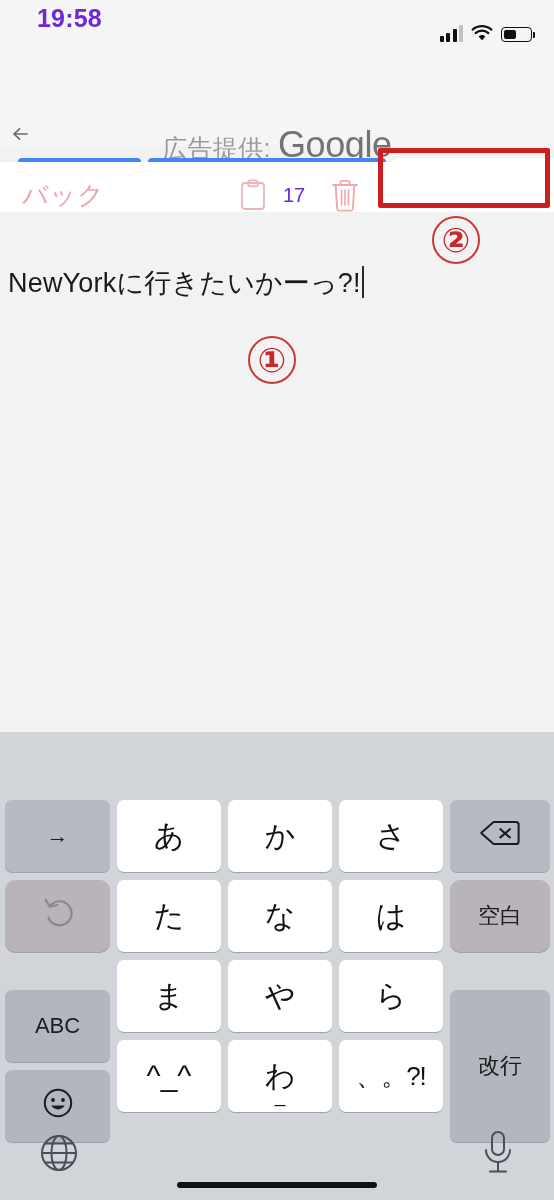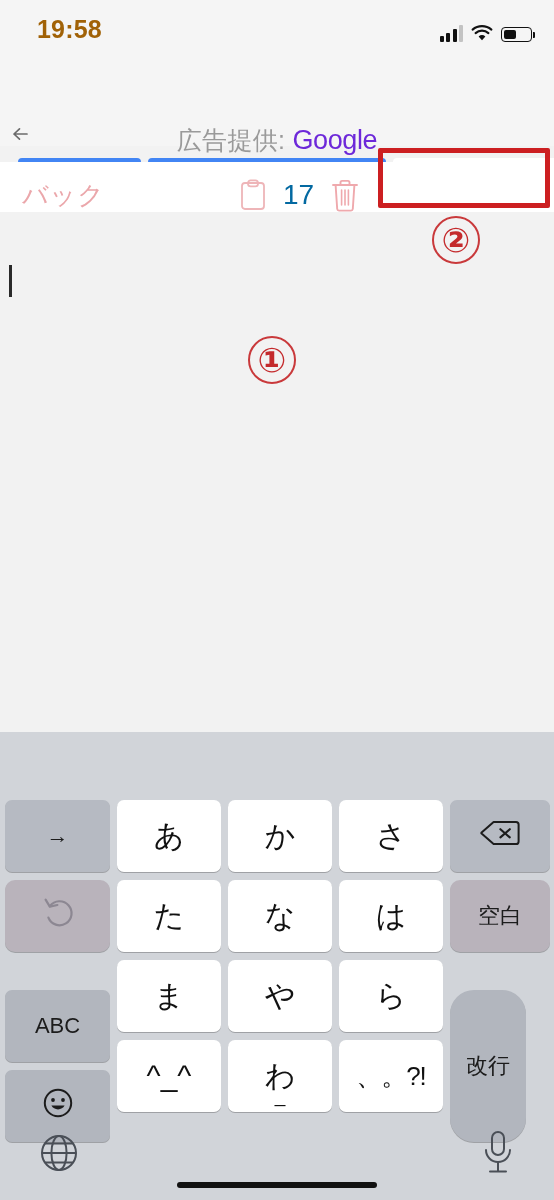--- a/index.html
+++ b/index.html
@@ -12,22 +12,22 @@
     -webkit-font-smoothing:antialiased;
   }
   #root { position:relative; width:554px; height:1200px; background:#f2f2f2; }
 
   
   .statusbar {
     position:absolute; left:0; top:0; width:554px; height:58px;
     background:#f5f5f5;
   }
   .sb-time {
-    position:absolute; left:37px; top:15px;
-    font-size:25px; font-weight:700; color:#a16207;
+    position:absolute; left:37px; top:4px;
+    font-size:25px; font-weight:700; color:#6d28d9;
     letter-spacing:0.2px;
   }
   .sb-right {
     position:absolute; right:22px; top:20px;
     display:flex; align-items:flex-end; gap:8px; height:22px;
   }
   .sig { display:flex; align-items:flex-end; gap:2.5px; height:17px; }
   .sig i { display:block; width:4px; background:#111; border-radius:1px; }
   .sig i:nth-child(1){ height:6px; }
   .sig i:nth-child(2){ height:9px; }
@@ -52,21 +52,21 @@
   }
   .back-arrow {
     position:absolute; left:8px; top:62px;
     width:28px; height:28px; color:#6b6b6b;
   }
   .ad-title {
     position:absolute; left:0; top:66px; width:554px;
     text-align:center; font-size:25px; color:#9a9a9a; font-weight:400;
     letter-spacing:0.3px;
   }
-  .ad-title .gword { color:#6d28d9; font-size:27px; letter-spacing:-0.4px; }
+  .ad-title .gword { color:#737373; font-size:36px; letter-spacing:-0.4px; }
 
   .adbtns {
     position:absolute; left:0; top:100px; width:554px; height:44px;
     display:flex; align-items:flex-start; padding-left:18px; gap:7px;
   }
   .adbtn {
     height:42px; display:flex; align-items:center; justify-content:center;
     padding:0 12px; border-radius:4px; font-size:21px; white-space:nowrap;
   }
   .adbtn.blue { background:#4285f4; color:#fff; }
@@ -84,21 +84,21 @@
     background:#ffffff;
     display:flex; align-items:center;
   }
   .tb-back {
     position:absolute; left:22px; top:50%; transform:translateY(-50%);
     font-size:26px; color:#eba7ab; letter-spacing:1px;
   }
   .tb-clip { position:absolute; left:240px; top:50%; transform:translateY(-50%); width:26px; height:32px; }
   .tb-count {
     position:absolute; left:283px; top:50%; transform:translateY(-50%);
-    font-size:28px; color:#0369a1;
+    font-size:20px; color:#6d28d9;
   }
   .tb-trash { position:absolute; left:330px; top:50%; transform:translateY(-50%); width:30px; height:34px; }
   .tb-font {
     position:absolute; left:392px; top:50%; transform:translateY(-50%);
     font-size:25px; color:#e8828c; letter-spacing:0.5px; white-space:nowrap;
   }
 
   
   .annot-box {
     position:absolute; left:378px; top:148px; width:172px; height:60px;
@@ -230,21 +230,21 @@
         <path d="M11.6 12 V27 M15 12 V27 M18.4 12 V27" stroke="#efa9ad" stroke-width="1.6" stroke-linecap="round"></path>
       </svg>
     </span>
 
   </div>
 
   <div class="annot-box" style="border-color: rgb(204, 31, 33);"></div>
 
   <div class="editor">
     <div class="editor-text">
-      <span class="caret"></span>
+      <span>NewYorkに行きたいかーっ?!</span><span class="caret"></span>
     </div>
   </div>
 
   <div class="annot-circle" id="annot-1">①</div>
   <div class="annot-circle" id="annot-2">②</div>
 
   <div class="keyboard">
     <div class="kb-suggest"></div>
 
     <div class="kb-grid">
@@ -296,21 +296,21 @@
       </div>
       <div class="key white" style="left:117px; top:160px; width:104px; height:72px;">
         <span>ま</span>
       </div>
       <div class="key white" style="left:228px; top:160px; width:104px; height:72px;">
         <span>や</span>
       </div>
       <div class="key white" style="left:339px; top:160px; width:104px; height:72px;">
         <span>ら</span>
       </div>
-      <div class="key grayC fn" style="left:450px; top:160px; width:76px; height:152px;border-radius:24px;">
+      <div class="key grayC fn" style="left:450px; top:160px; width:100px; height:152px;">
         <span>改行</span>
       </div>
 
       <div class="key grayC" style="left:5px; top:240px; width:105px; height:72px;">
         <span>
           <svg viewBox="0 0 32 32" width="32" height="32">
             <circle cx="16" cy="16" r="13.2" stroke="#1c1c1c" stroke-width="2" fill="none"></circle>
             <circle cx="11" cy="13" r="1.9" fill="#1c1c1c"></circle>
             <circle cx="21" cy="13" r="1.9" fill="#1c1c1c"></circle>
             <path d="M9.4 18.6 A7.6 7.6 0 0 0 22.6 18.6 Z" fill="#1c1c1c"></path>

